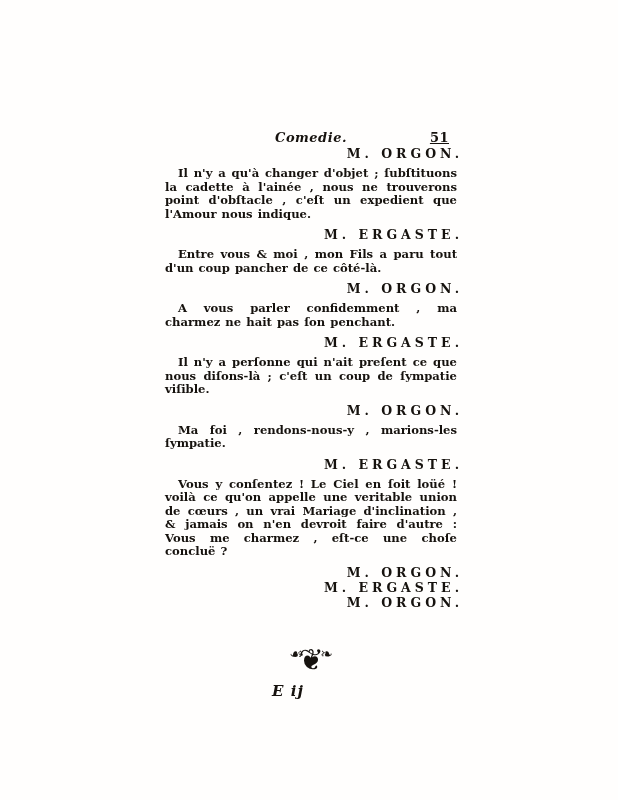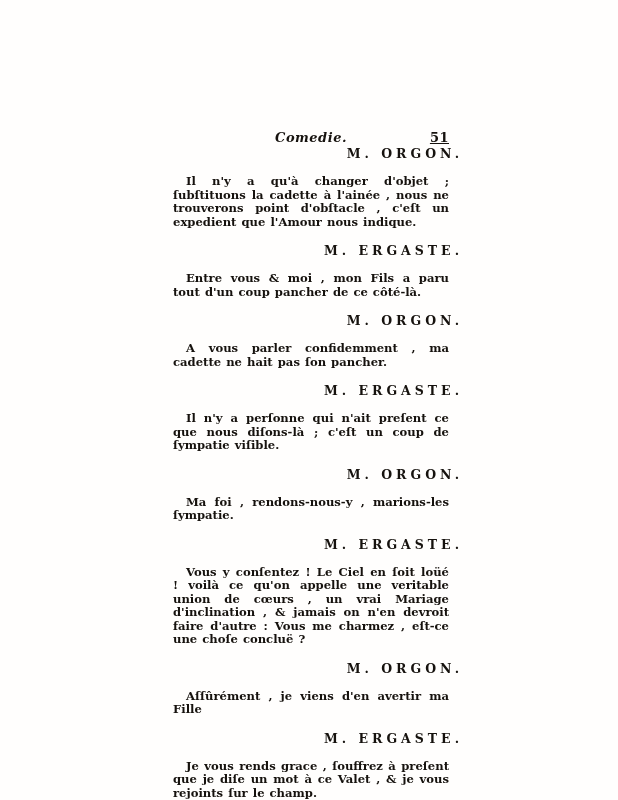--- a/index.html
+++ b/index.html
@@ -45,21 +45,21 @@
   .speaker {
     text-align: right;
     font-size: 12.5px;
     line-height: 15px;
     letter-spacing: 4px;
     white-space: nowrap;
     font-weight: bold;
     margin: 0;
   }
   .line {
-    margin: 14px;
+    margin: 6px;
     font-size: 11.6px;
     line-height: 13.5px;
     text-align: justify;
     text-indent: 13px;
     font-weight: bold;
     word-spacing: 1px;
   }
   .ornament {
     margin-top: 26px;
     text-align: center;
@@ -98,31 +98,29 @@
       <span>Comedie.</span>
       <span class="page-num">51</span>
     </div>
 
     <div id="dialogue">
         <div class="speaker">M. ORGON.</div>
         <p class="line">Il n'y a qu'à changer d'objet ; ſubſtituons la cadette à l'ainée , nous ne trouverons point d'obſtacle , c'eſt un expedient que l'Amour nous indique.</p>
         <div class="speaker">M. ERGASTE.</div>
         <p class="line">Entre vous &amp; moi , mon Fils a paru tout d'un coup pancher de ce côté-là.</p>
         <div class="speaker">M. ORGON.</div>
-        <p class="line">A vous parler confidemment , ma cadette ne hait pas ſon pancher.</p>
+        <p class="line">A vous parler confidemment , ma charmez ne hait pas ſon penchant.</p>
         <div class="speaker">M. ERGASTE.</div>
         <p class="line">Il n'y a perſonne qui n'ait preſent ce que nous diſons-là ; c'eſt un coup de ſympatie viſible.</p>
         <div class="speaker">M. ORGON.</div>
         <p class="line">Ma foi , rendons-nous-y , marions-les ſympatie.</p>
         <div class="speaker">M. ERGASTE.</div>
         <p class="line">Vous y conſentez ! Le Ciel en ſoit loüé ! voilà ce qu'on appelle une veritable union de cœurs , un vrai Mariage d'inclination , &amp; jamais on n'en devroit faire d'autre : Vous me charmez , eſt-ce une choſe concluë ?</p>
         <div class="speaker">M. ORGON.</div>
-        <p class="line">Aſſûrément , je viens d'en avertir ma Fille</p>
         <div class="speaker">M. ERGASTE.</div>
-        <p class="line">Je vous rends grace , ſouffrez à preſent que je diſe un mot à ce Valet , &amp; je vous rejoints ſur le champ.</p>
         <div class="speaker">M. ORGON.</div>
       </div>
 
     <div class="ornament">
       <span class="orn-side left">☙</span><span class="orn-mid">❦</span><span class="orn-side right">❧</span>
     </div>
 
     <div class="signature">E ij</div>
 
   </div>

